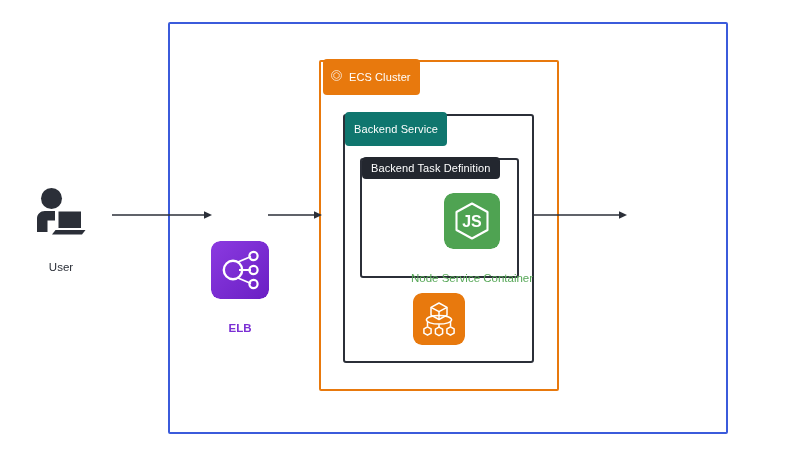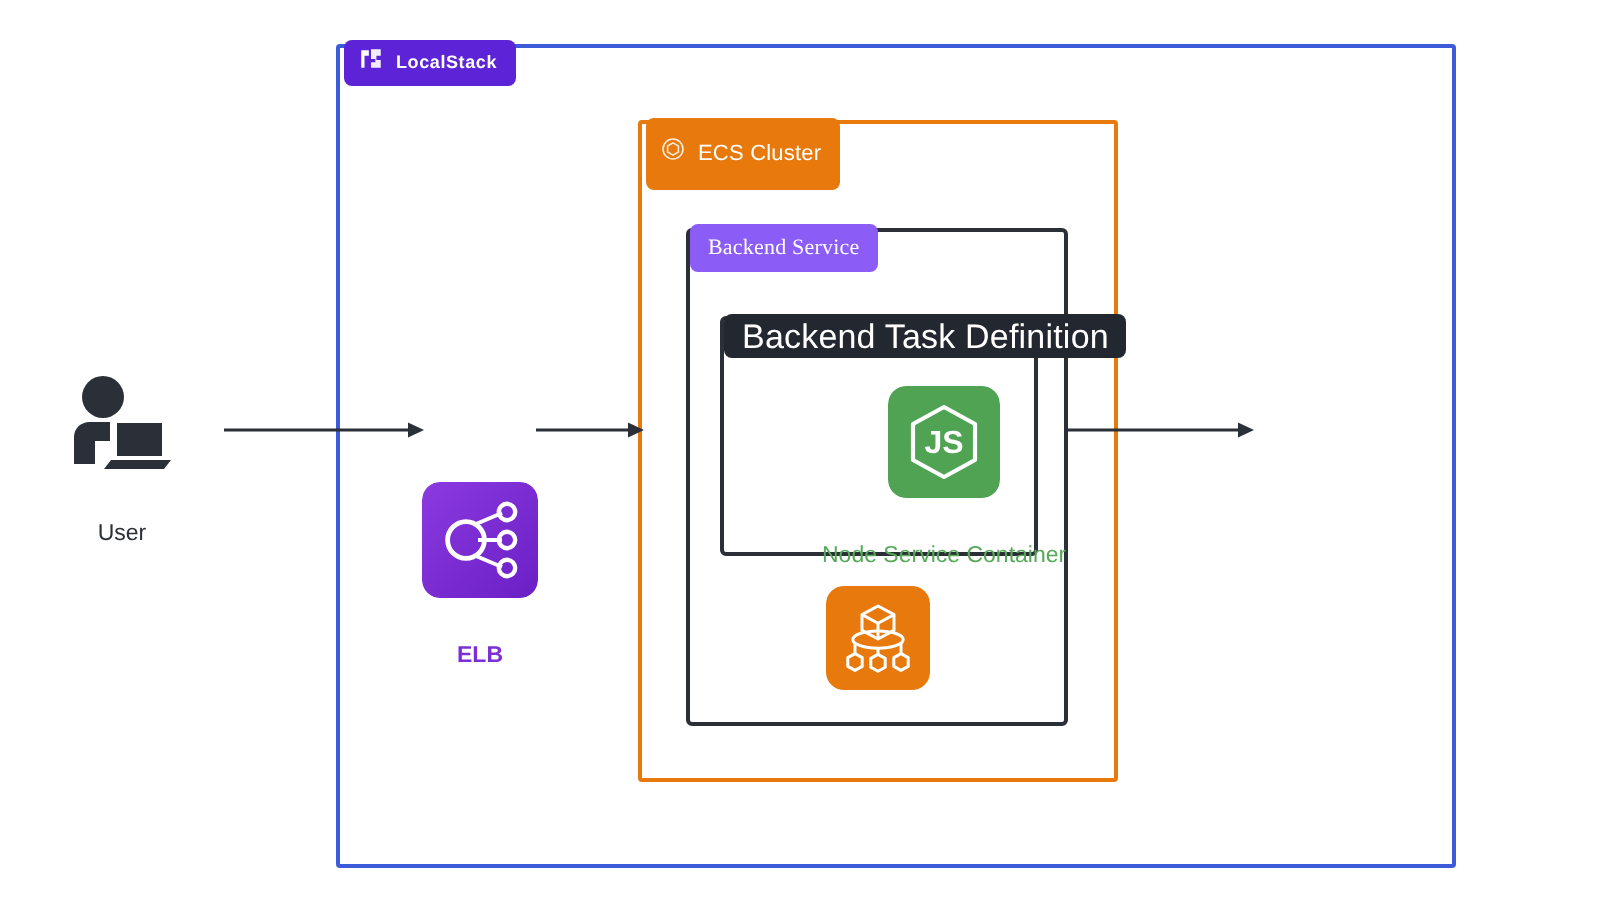--- a/index.html
+++ b/index.html
@@ -98,39 +98,38 @@
   }
   .badge-ecs .badge-label {
     font-size: 11px;
     font-weight: normal;
     letter-spacing: 0.1px;
   }
 
   .badge-service {
     left: 345px;
     top: 112px;
-    height: 24px;
+    height: 34px;
     padding: 0 9px;
-    background: #8b5cf6;
-    font-family: Liberation Serif, serif;
+    background: #0f766e;
   }
   .badge-service .badge-label {
     font-size: 11px;
     letter-spacing: 0.1px;
   }
 
   .badge-taskdef {
     left: 362px;
     top: 157px;
     height: 22px;
     padding: 0 9px;
     background: #23272f;
   }
   .badge-taskdef .badge-label {
-    font-size: 17px;
+    font-size: 11px;
     letter-spacing: 0.1px;
   }
 
   
   .node {
     position: absolute;
     display: flex;
     flex-direction: column;
     align-items: center;
     gap: 13px;
@@ -173,29 +172,20 @@
 </head>
 <body>
 
 <div class="canvas">
 
   <div class="box box-localstack"></div>
   <div class="box box-ecs"></div>
   <div class="box box-service"></div>
   <div class="box box-taskdef"></div>
 
-  <div class="badge badge-localstack">
-    <span>
-      <svg width="13" height="13" viewBox="0 0 24 24">
-        <path d="M3 4 L10 4 L10 9 L6 9 L6 20 L3 20 Z" fill="#ffffff"></path>
-        <path d="M12 3 L21 3 L21 9 L17 9 L17 13 L21 13 L21 20 L12 20 L12 15 L16 15 L16 12 L12 12 Z" fill="#ffffff" opacity="0.92"></path>
-      </svg>
-    </span>
-    <span class="badge-label">LocalStack</span>
-  </div>
 
   <div class="badge badge-ecs">
     <span>
       <svg width="13" height="13" viewBox="0 0 24 24">
         <circle cx="12" cy="12" r="9.2" fill="none" stroke="#ffffff" stroke-width="1.5" opacity="0.85"></circle>
         <path d="M12 6.4 L17 9.2 L17 14.8 L12 17.6 L7 14.8 L7 9.2 Z" fill="none" stroke="#ffffff" stroke-width="1.4" opacity="0.85"></path>
       </svg>
     </span>
     <span class="badge-label">ECS Cluster</span>
   </div>

